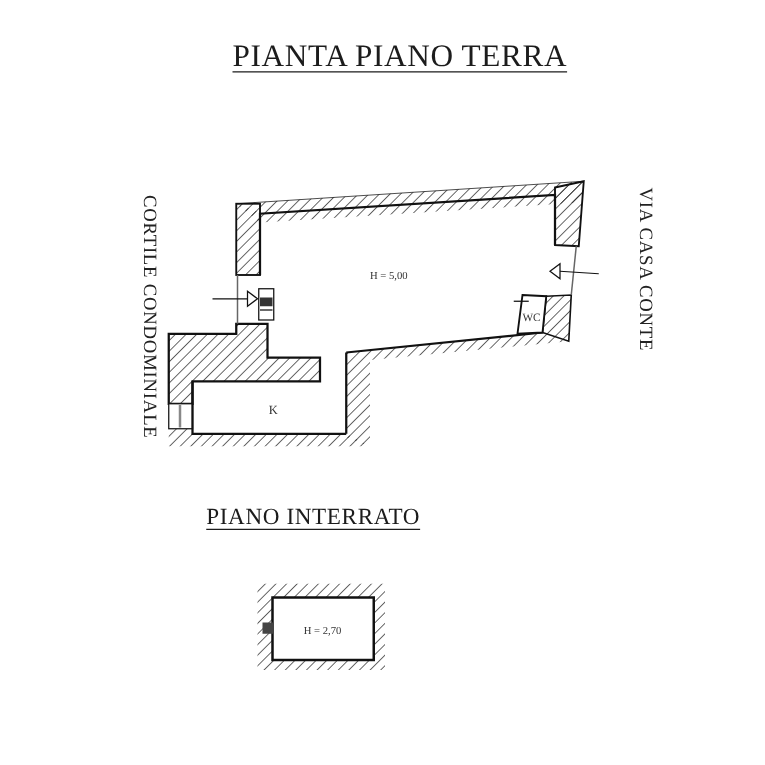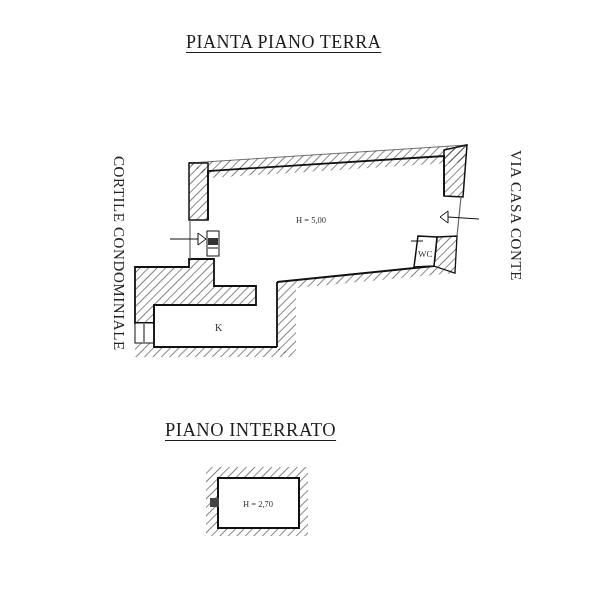--- a/index.html
+++ b/index.html
@@ -1,19 +1,19 @@
 <!DOCTYPE html>
 <html><head>
   <meta charset="utf-8">
   <style>
     html, body { margin: 0; padding: 0; background: #ffffff; }
     body { width: 612px; height: 612px; position: relative; overflow: hidden; font-family: "Liberation Serif", "DejaVu Serif", serif; color: #1a1a1a; }
     .title { position: absolute; font-family: "Liberation Serif", serif; text-decoration: underline; text-decoration-thickness: 1px; text-underline-offset: 4px; letter-spacing: 0.5px; color: #1c1c1c; white-space: nowrap; }
-    #title-ground { left: 186px; top: 32px; font-size: 18px; }
-    #title-basement { left: 165px; top: 420px; font-size: 18.5px; }
+    #title-ground { left: 186px; top: 32px; font-size: 25px; }
+    #title-basement { left: 165px; top: 404px; font-size: 18.5px; }
     .vlabel { position: absolute; font-family: "Liberation Serif", serif; font-size: 15px; letter-spacing: 0.6px; white-space: nowrap; color: #222; transform-origin: left top; }
     #label-cortile { left: 127px; top: 156px; transform: rotate(90deg); }
     #label-via { left: 524px; top: 150px; transform: rotate(90deg); }
     svg { position: absolute; left: 0; top: 0; }
     .room-label { font-family: "Liberation Serif", serif; fill: #333; }
   </style>
 </head>
 <body>
 
 <div class="title" id="title-ground">PIANTA PIANO TERRA</div>

